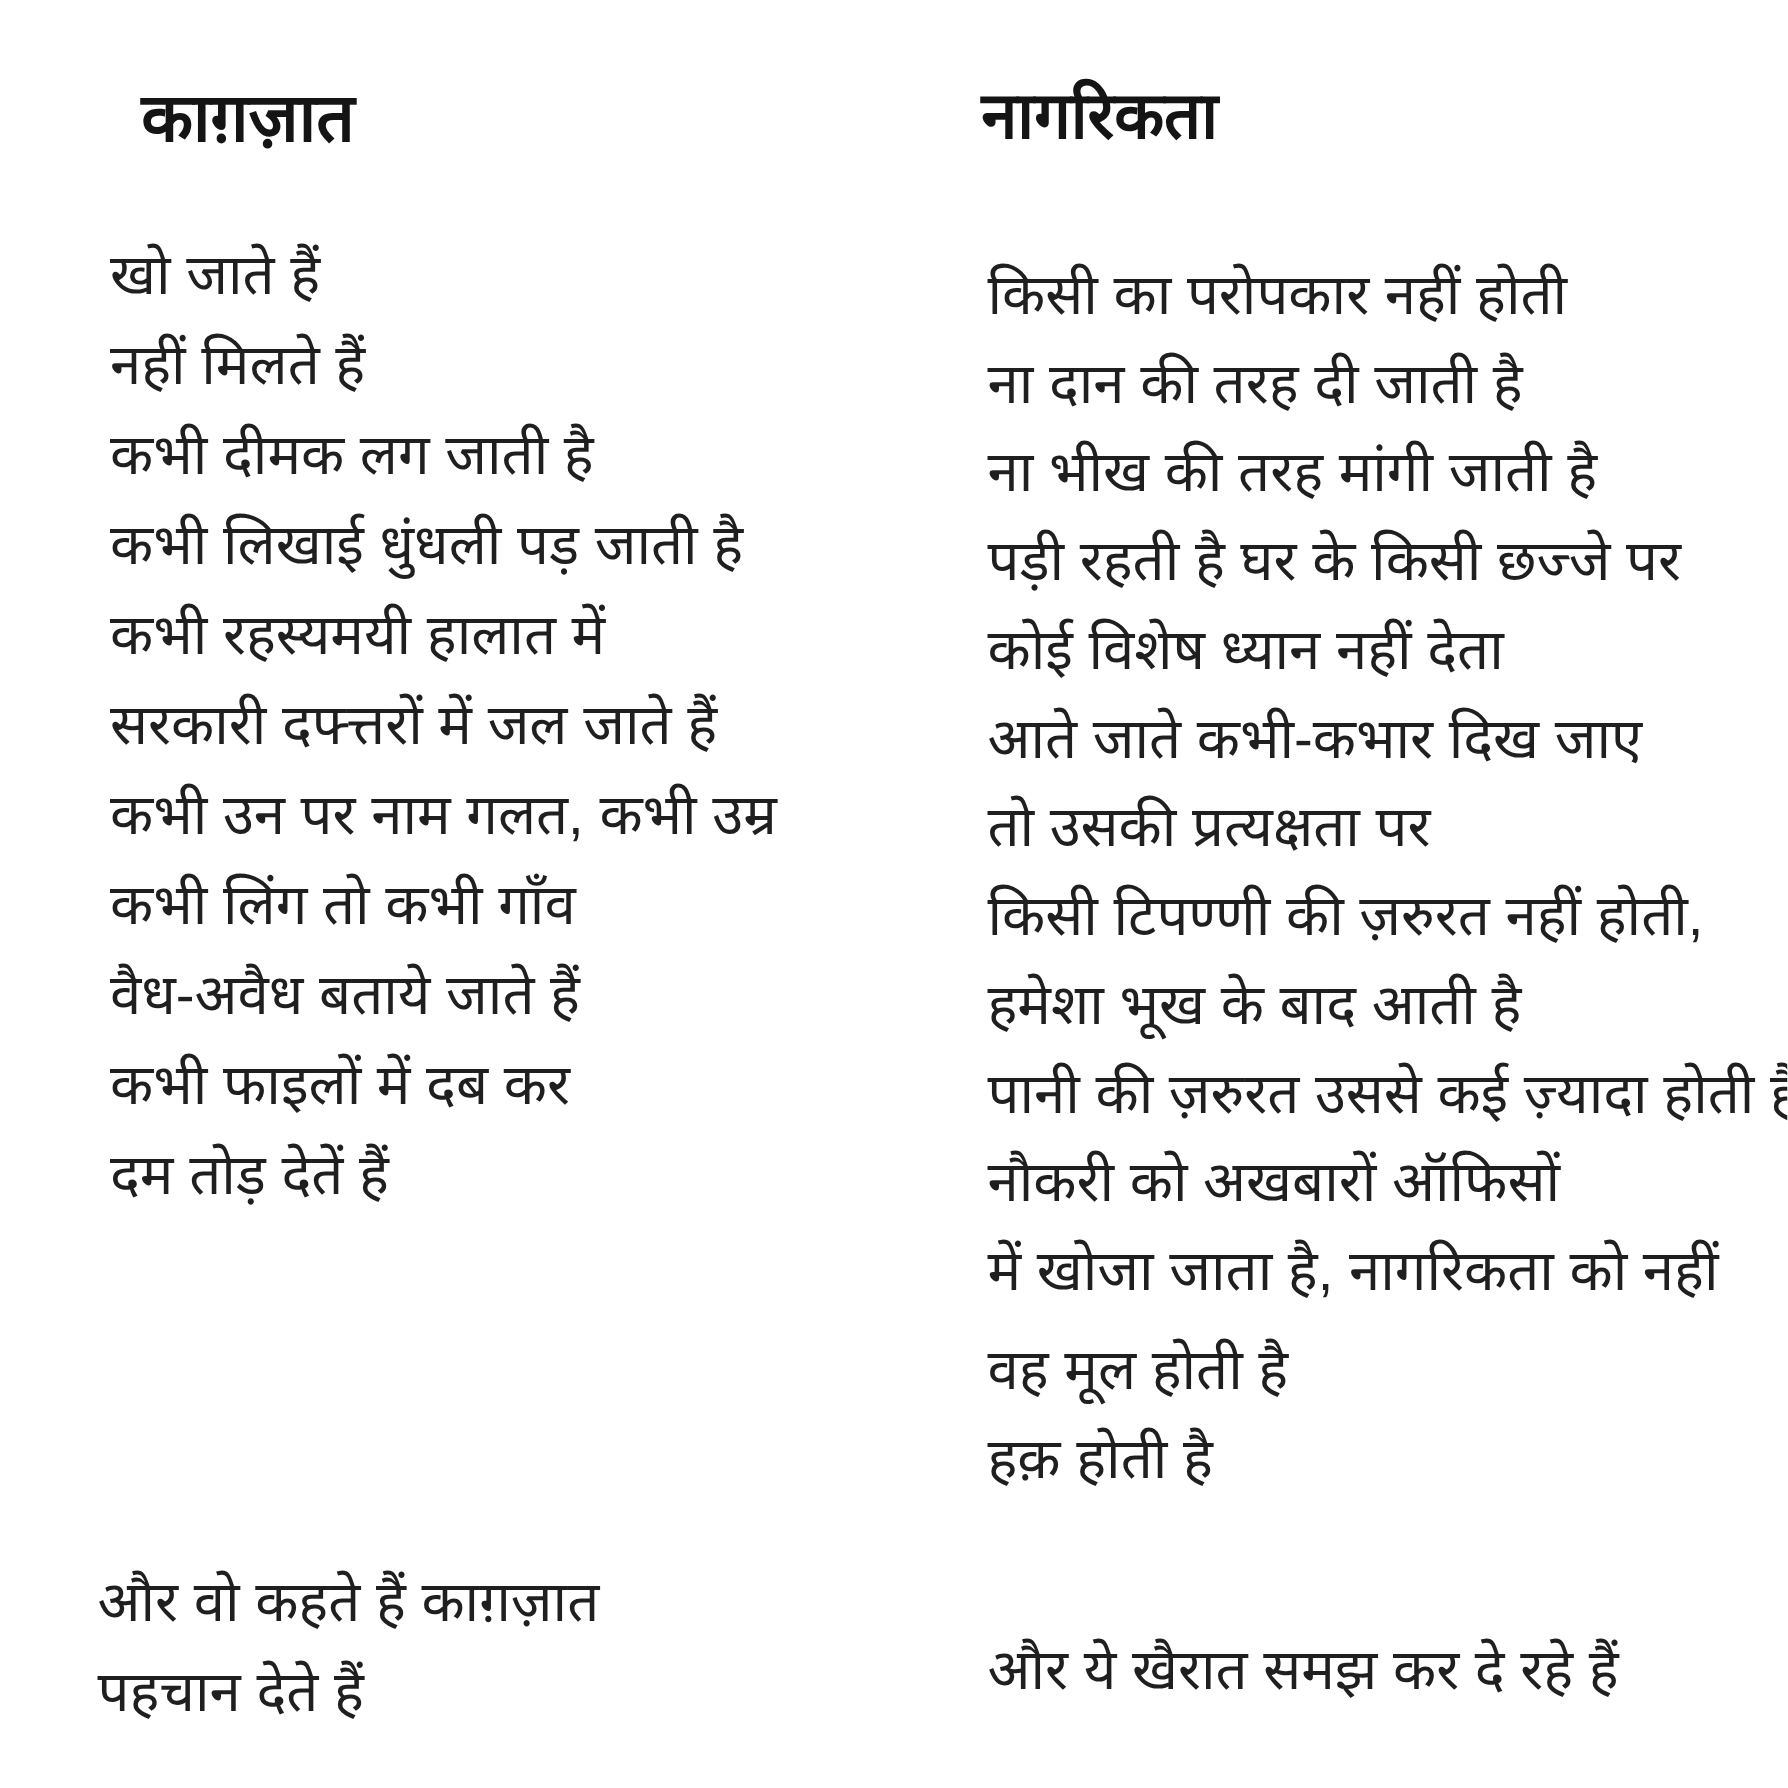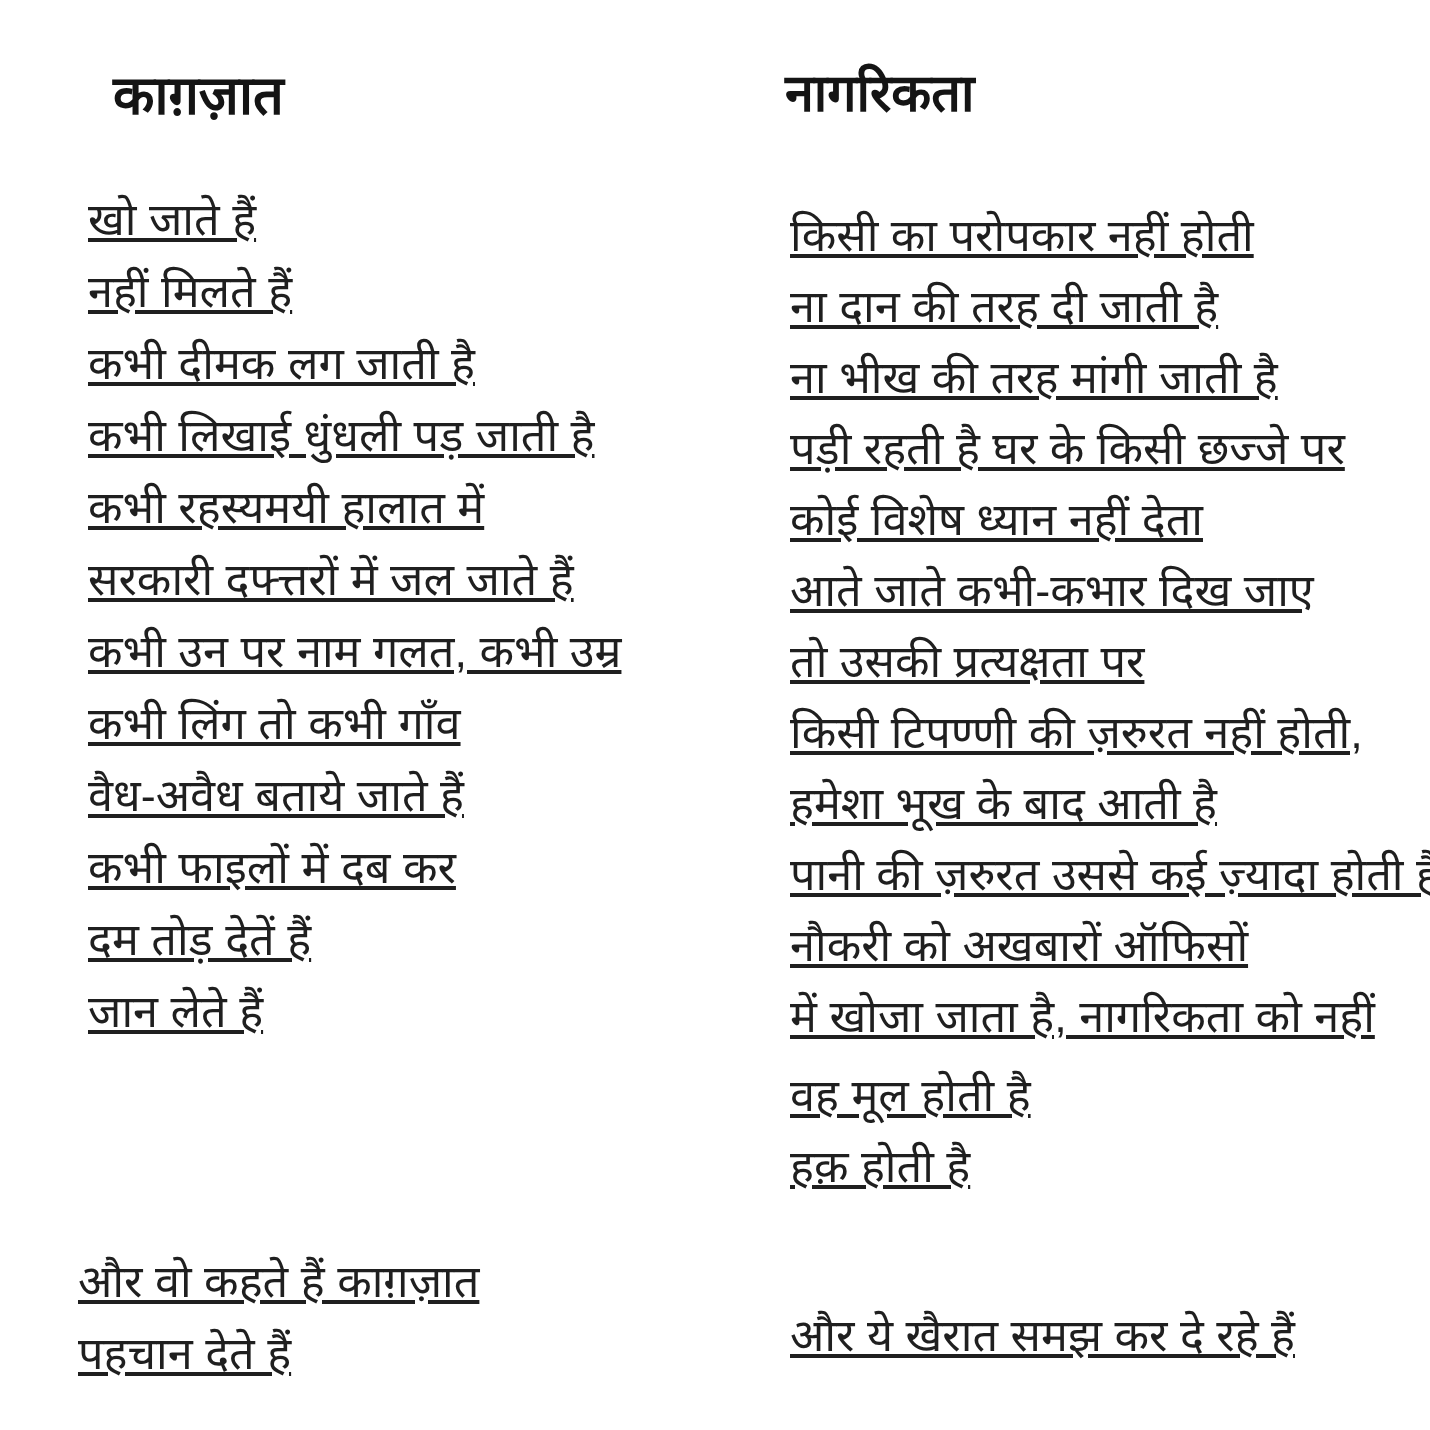--- a/index.html
+++ b/index.html
@@ -41,21 +41,20 @@
     line-height: 74px;
   }
   .stanza {
     position: absolute;
     white-space: nowrap;
   }
   .stanza .line {
     white-space: nowrap;
     font-weight: 500;
     color: #1f1f1f;
-    text-decoration: underline;
   }
   
   #left-stanza-1 { left: 88px; top: 184px; font-size: 45px; }
   #left-stanza-1 .line { line-height: 72px; }
   #left-stanza-2 { left: 78px; top: 1246px; font-size: 45px; }
   #left-stanza-2 .line { line-height: 72px; }
   
   #right-stanza-1 { left: 790px; top: 200px; font-size: 45px; }
   #right-stanza-1 .line { line-height: 71px; }
   #right-stanza-2 { left: 790px; top: 1060px; font-size: 45px; }
@@ -75,21 +74,20 @@
         <div class="line">नहीं मिलते हैं</div>
         <div class="line">कभी दीमक लग जाती है</div>
         <div class="line">कभी लिखाई धुंधली पड़ जाती है</div>
         <div class="line">कभी रहस्यमयी हालात में</div>
         <div class="line">सरकारी दफ्त्तरों में जल जाते हैं</div>
         <div class="line">कभी उन पर नाम गलत, कभी उम्र</div>
         <div class="line">कभी लिंग तो कभी गाँव</div>
         <div class="line">वैध-अवैध बताये जाते हैं</div>
         <div class="line">कभी फाइलों में दब कर</div>
         <div class="line">दम तोड़ देतें हैं</div>
-        <div class="line">जान लेते हैं</div>
       </div>
     <div id="left-stanza-2" class="stanza">
         <div class="line">और वो कहते हैं काग़ज़ात</div>
         <div class="line">पहचान देते हैं</div>
       </div>
   </div>
 
   <div class="col">
     <h1 id="right-title" class="poem-title">नागरिकता</h1>
     <div id="right-stanza-1" class="stanza">

